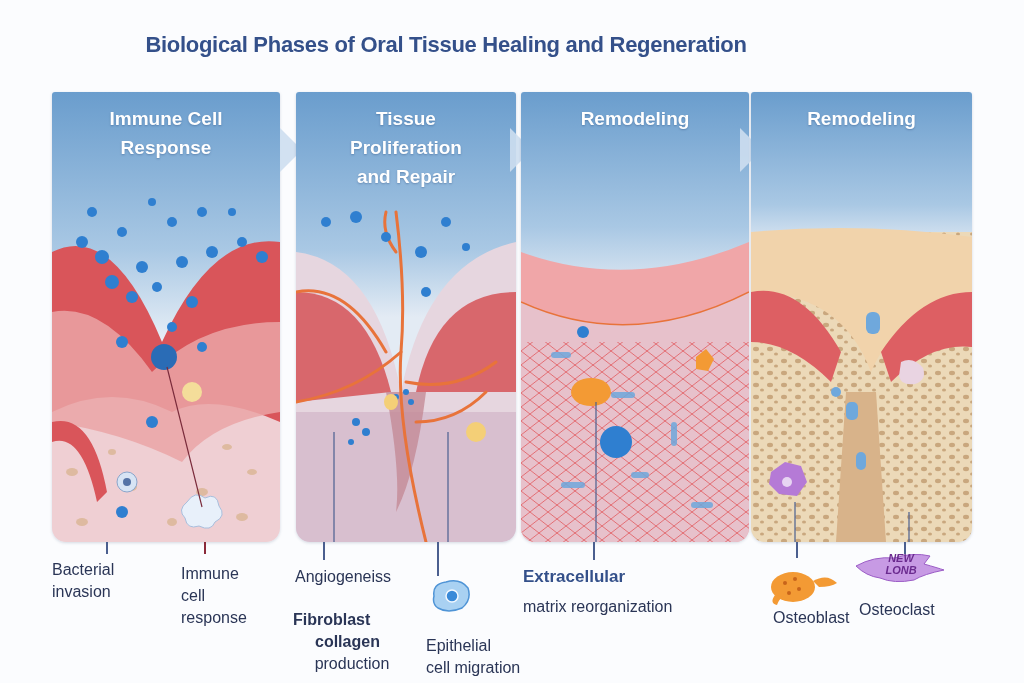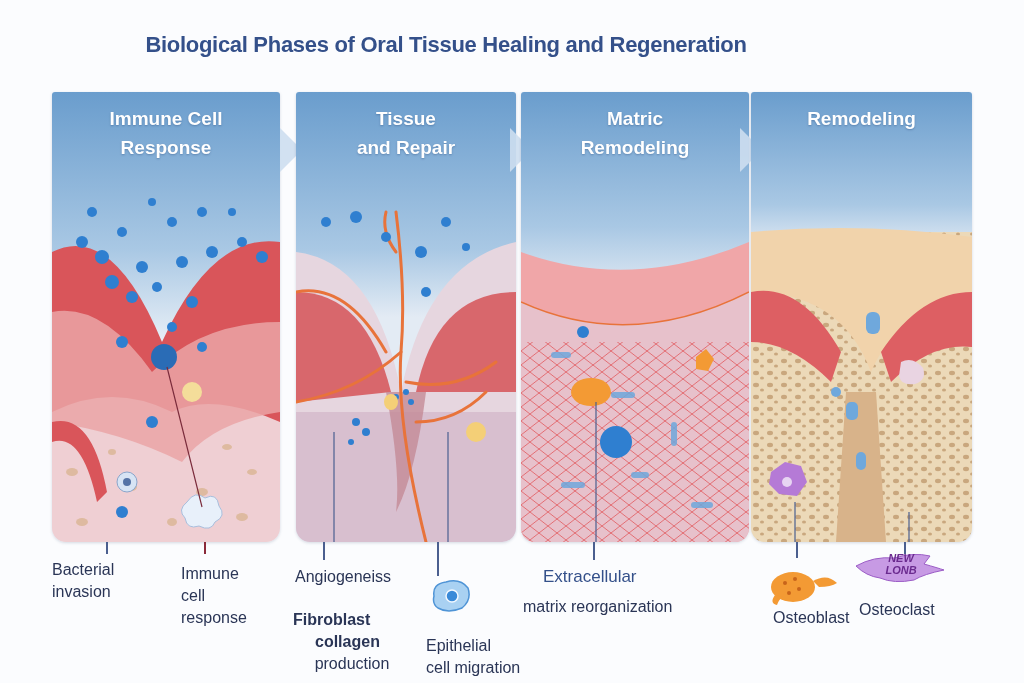--- a/index.html
+++ b/index.html
@@ -32,21 +32,21 @@
     position: absolute; width: 0; height: 0;
     border-top: 22px solid transparent; border-bottom: 22px solid transparent;
     border-left: 22px solid rgba(205,222,240,0.9);
     top: 128px;
   }
   .label {
     position: absolute; color: #2a3556; font-size: 16px; line-height: 22px;
     font-family: "Liberation Sans", sans-serif;
   }
   .label.bold { font-weight: bold; }
-  .label.blue { color: #34508a; font-weight: normal; font-size: 17px; margin-left: 20px; }
+  .label.blue { color: #34508a; font-weight: bold; font-size: 17px; }
   .leader { position: absolute; width: 1.5px; background: #4b5f8f; }
   .icon { position: absolute; }
 </style>
 </head>
 <body>
 
 <div class="title">Biological Phases of Oral Tissue Healing and Regeneration</div>
 
 <div class="panel" style="left:52px;width:228px;">
   <svg class="art" viewBox="0 0 228 450" preserveAspectRatio="none">
@@ -149,20 +149,21 @@
       <circle cx="115" cy="310" r="3"></circle>
         <circle cx="100" cy="305" r="3"></circle>
     </g>
     <ellipse cx="95" cy="310" rx="7" ry="8" fill="#f4cf77"></ellipse>
     <ellipse cx="180" cy="340" rx="10" ry="10" fill="#f4cf77"></ellipse>
     <line x1="38" y1="340" x2="38" y2="450" stroke="#4b5f8f" stroke-width="1.2"></line>
     <line x1="152" y1="340" x2="152" y2="450" stroke="#4b5f8f" stroke-width="1.2"></line>
   </svg>
   <div class="panel-title">
     <span>Tissue</span>
+    <span>Proliferation</span>
     <span>and Repair</span>
   </div>
 </div>
 <div class="arrow" style="left:510px;"></div>
 
 <div class="panel" style="left:521px;width:228px;">
   <svg class="art" viewBox="0 0 228 450" preserveAspectRatio="none">
     <defs>
       <linearGradient id="sky3" x1="0" y1="0" x2="0" y2="1">
         <stop offset="0" stop-color="#6a9dcd"></stop>
@@ -186,21 +187,20 @@
       <rect x="170" y="410" width="22" height="6" rx="3"></rect>
         <rect x="110" y="380" width="18" height="6" rx="3"></rect>
     </g>
     <ellipse cx="70" cy="300" rx="20" ry="14" fill="#f39a34"></ellipse>
     <circle cx="95" cy="350" r="16" fill="#2f7fd0"></circle>
     <path d="M175 265 l10 -8 l8 10 l-6 12 l-12 -2 z" fill="#f39a34"></path>
     <circle cx="62" cy="240" r="6" fill="#2f7fd0"></circle>
     <line x1="75" y1="310" x2="75" y2="450" stroke="#4b5f8f" stroke-width="1.2"></line>
   </svg>
   <div class="panel-title">
-    <span>Matric</span>
     <span>Remodeling</span>
   </div>
 </div>
 <div class="arrow" style="left:740px;"></div>
 
 <div class="panel" style="left:751px;width:221px;">
   <svg class="art" viewBox="0 0 221 450" preserveAspectRatio="none">
     <defs>
       <linearGradient id="sky4" x1="0" y1="0" x2="0" y2="1">
         <stop offset="0" stop-color="#6a9dcd"></stop>

